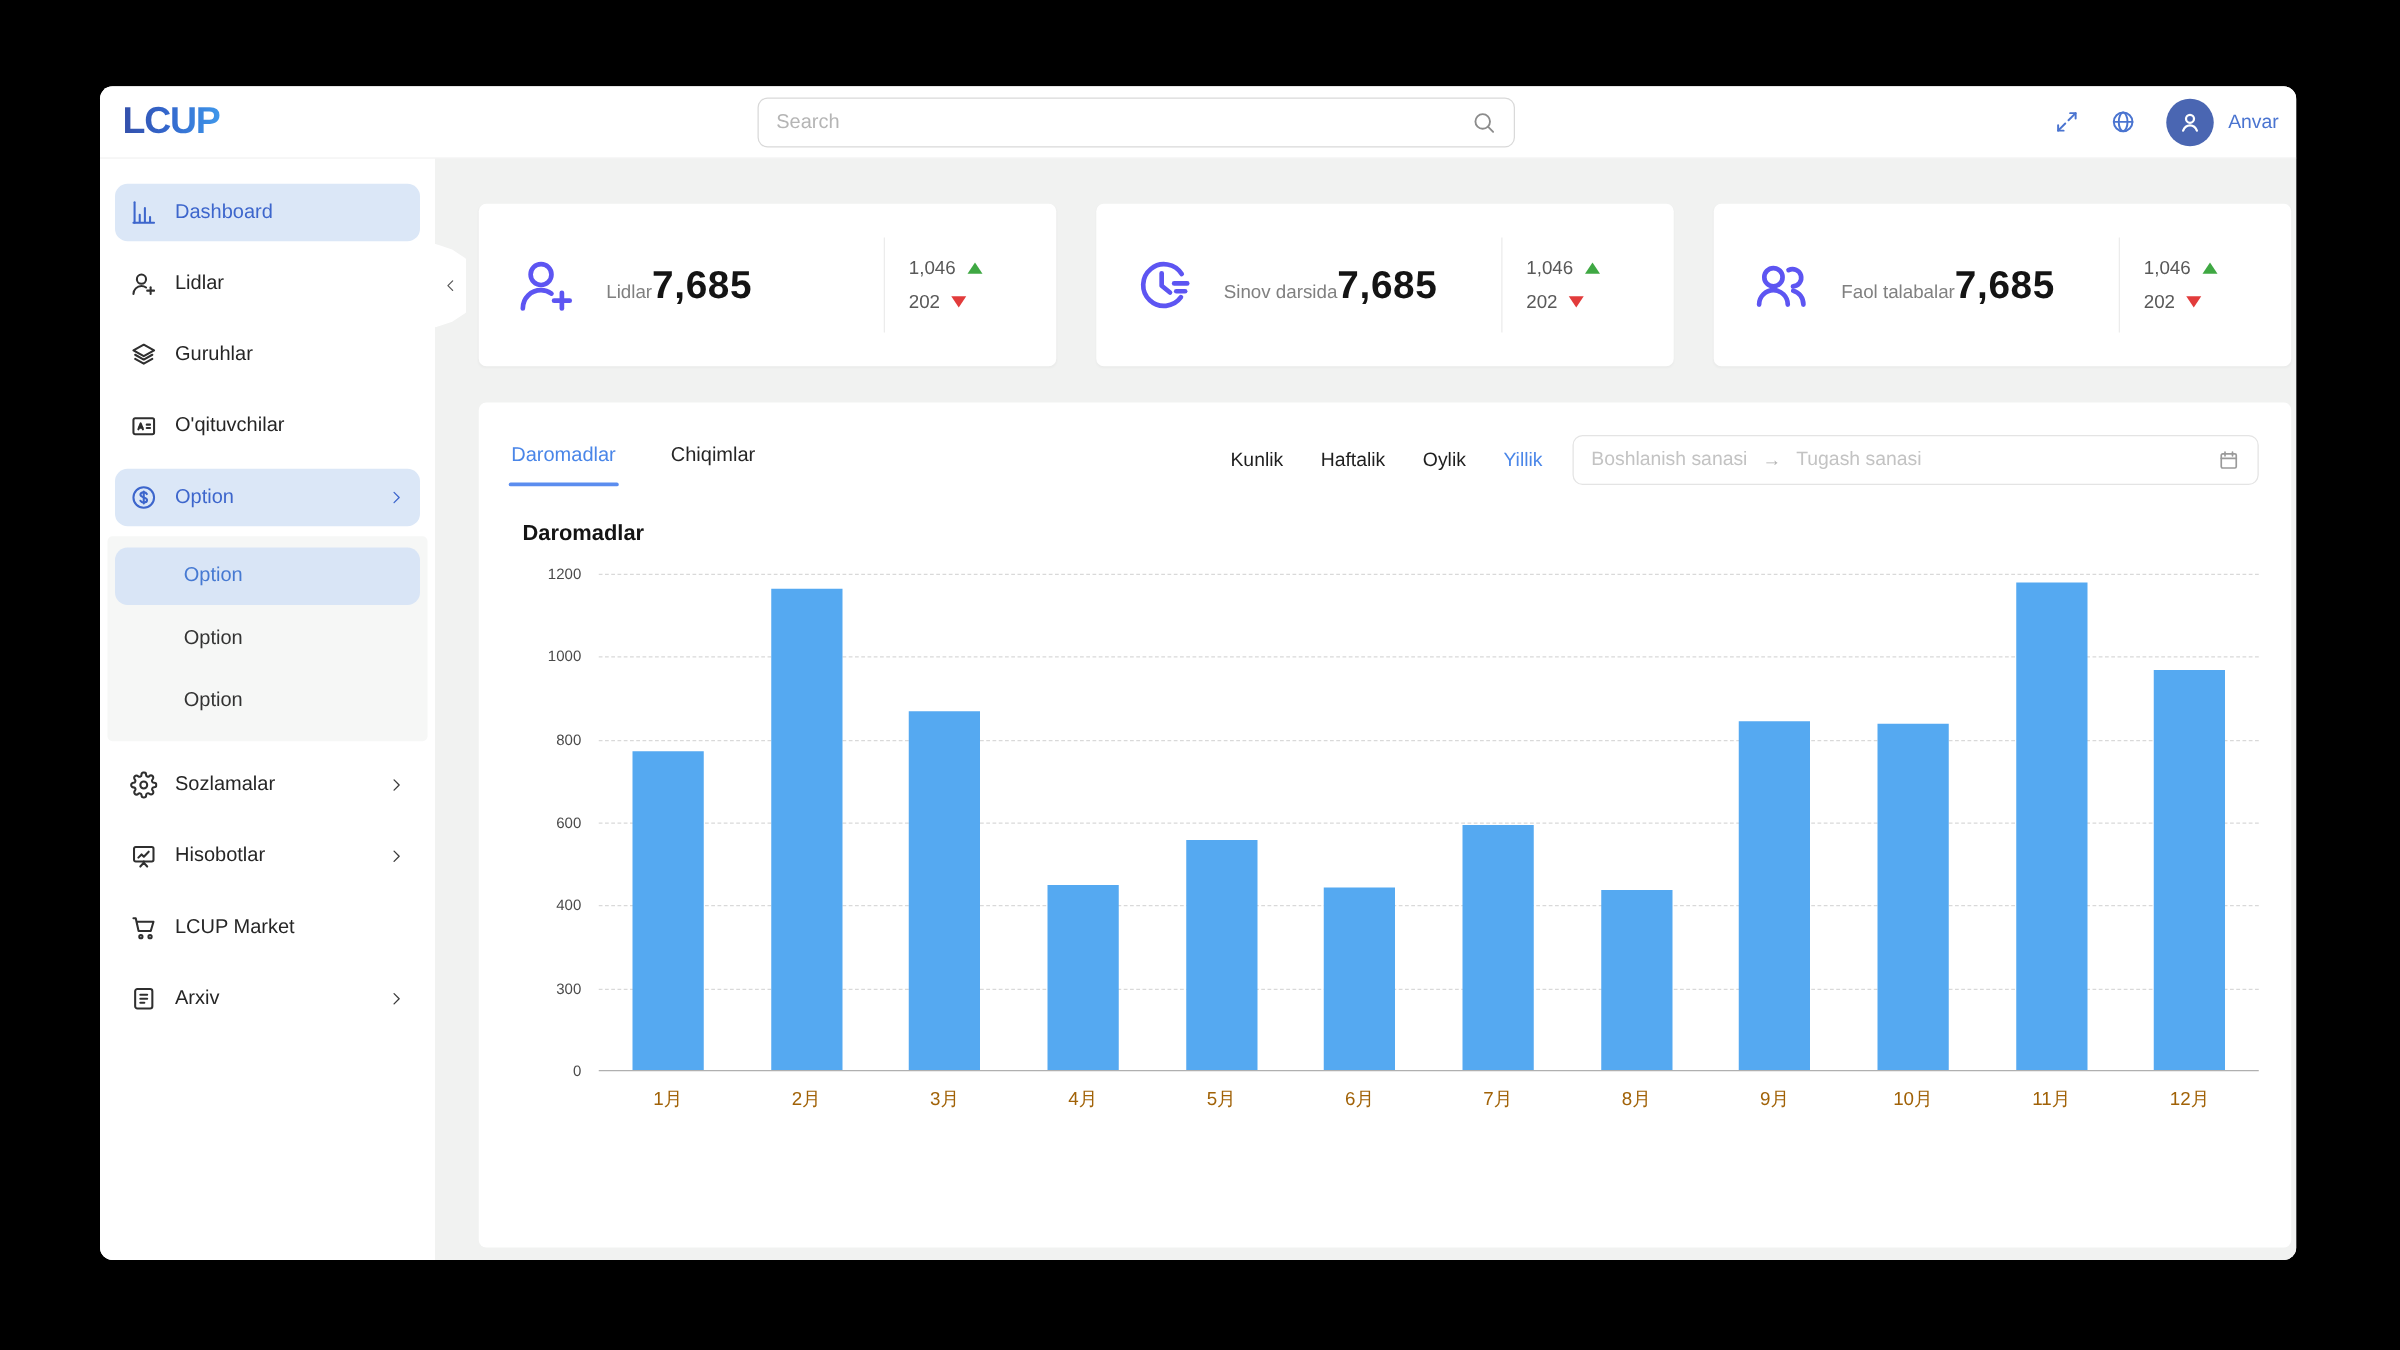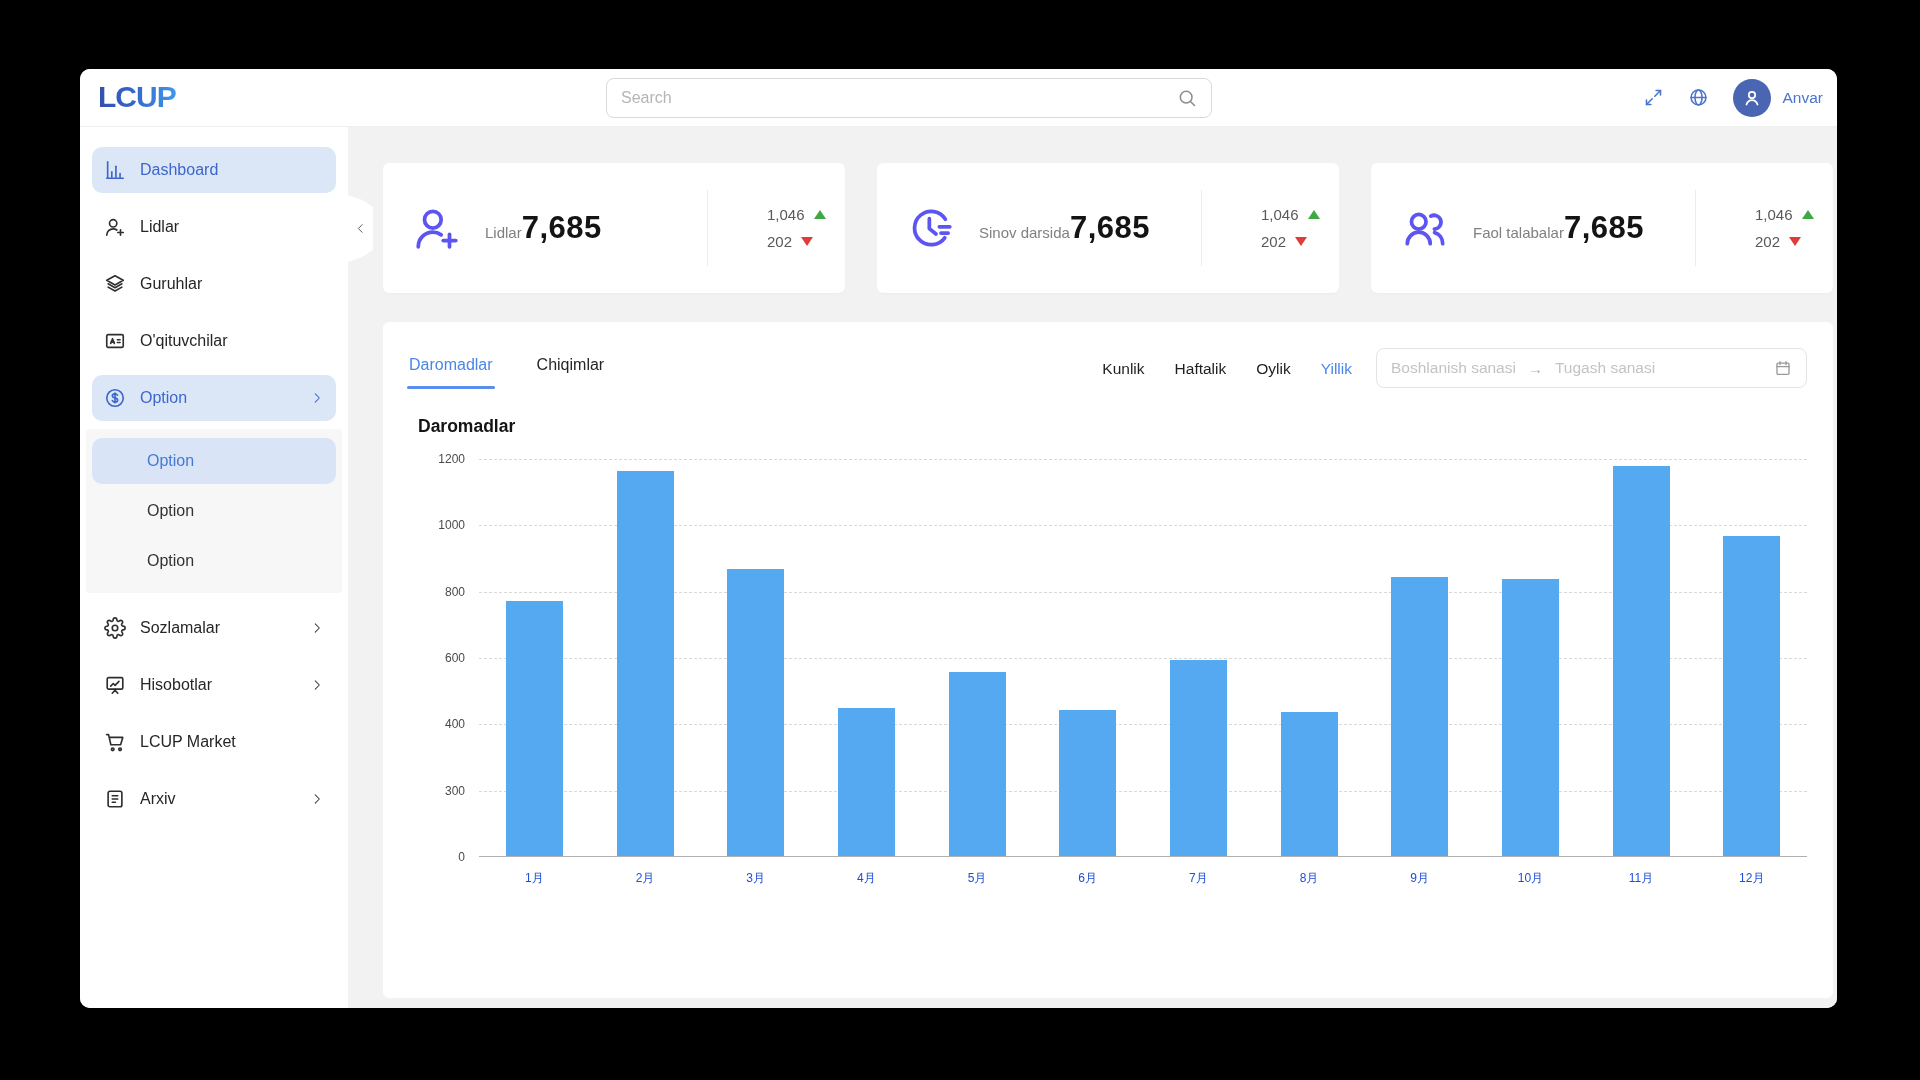--- a/index.html
+++ b/index.html
@@ -55,60 +55,60 @@
   .cards-row { display:flex; gap:32px; margin-bottom:29px; }
   .stat-card { width:462px; height:130px; background:#fff; border-radius:6px;
                display:flex; align-items:center; padding-left:29px;
                box-shadow:0 1px 2px rgba(0,0,0,.03); }
   .card-icon { width:50px; height:50px; color:#5d55f2; margin-right:23px; flex-shrink:0; }
   .card-label { font-size:15px; color:#808080; margin-bottom:3px; }
   .card-value { font-size:31px; font-weight:700; color:#141414; letter-spacing:.5px; }
   .card-side { margin-left:auto; margin-right:24px; border-left:1px solid #ececec;
                padding-left:19px; width:114px; height:76px;
                display:flex; flex-direction:column; justify-content:center; gap:10px; }
-  .side-row { display:flex; align-items:center; gap:9px; font-size:15px; color:#595959;margin-left:40px; }
+  .side-row { display:flex; align-items:center; gap:9px; font-size:15px; color:#595959; }
   .tri-up { width:0; height:0; border-left:6px solid transparent; border-right:6px solid transparent;
             border-bottom:9px solid #3fa843; }
   .tri-down { width:0; height:0; border-left:6px solid transparent; border-right:6px solid transparent;
               border-top:9px solid #e23b3b; }
 
   
   .chart-card { width:1450px; height:676px; background:#fff; border-radius:6px;
                 padding:34px 26px 0 26px; }
   .chart-head { display:flex; align-items:flex-start; }
   .tabs { display:flex; gap:44px; }
   .tab { font-size:16px; color:#262626; padding-bottom:15px; position:relative; cursor:pointer; }
   .tab.active { color:#4a86e8; }
   .tab.active::after { content:""; position:absolute; left:-2px; right:-2px; bottom:0;
                        height:3px; background:#5b8def; border-radius:2px; }
   .filters { margin-left:auto; display:flex; align-items:center; gap:30px; margin-right:24px;
              padding-top:4px; }
   .filter { font-size:15.5px; color:#1f1f1f; font-weight:500; cursor:pointer; }
   .filter.active { color:#4a86e8; }
-  .date-range { width:431px; height:40px; border:1px solid #e4e4e4; border-radius:8px;
+  .date-range { width:549px; height:40px; border:1px solid #e4e4e4; border-radius:8px;
                 display:flex; align-items:center; padding:0 14px; gap:12px; margin-top:-8px;
                 background:#fff; }
   .date-ph { font-size:15.5px; color:#c3c3c3; cursor:text; }
   .date-sep { color:#b0b0b0; font-size:15px; }
   .date-range .cal { margin-left:auto; width:18px; height:18px; color:#9a9a9a; cursor:pointer; }
 
   .chart-title { font-size:17.5px; font-weight:700; color:#141414; margin:27px 0 0 9px; }
 
   
   .chart-area { display:flex; margin-top:22px; }
   .y-axis { width:70px; position:relative; height:398px; flex-shrink:0; }
   .y-tick { position:absolute; right:14px; transform:translateY(-50%); font-size:12px; color:#4a4a4a; }
   .plot-wrap { flex:1; }
   .plot { position:relative; height:398px; border-bottom:1px solid #b0b0b0; }
   .gridline { position:absolute; left:0; right:0; border-top:1px dashed #d9d9d9; }
   .bars { position:absolute; left:0; right:0; top:0; bottom:0; display:flex; align-items:flex-end; }
   .bar-slot { flex:1; display:flex; justify-content:center; align-items:flex-end; height:100%; }
   .bar { width:57px; background:#55a9f1; }
   .x-labels { display:flex; margin-top:13px; }
-  .x-label { flex:1; text-align:center; font-size:12px; color:#1d4ed8;
+  .x-label { flex:1; text-align:center; font-size:15px; color:#a16207;
              font-family:"Liberation Sans","DejaVu Sans",sans-serif; }
 </style>
 </head>
 <body>
 
 <div class="window">
 
   <div class="header">
     <div class="logo">LCUP</div>
     <div class="search-box">

